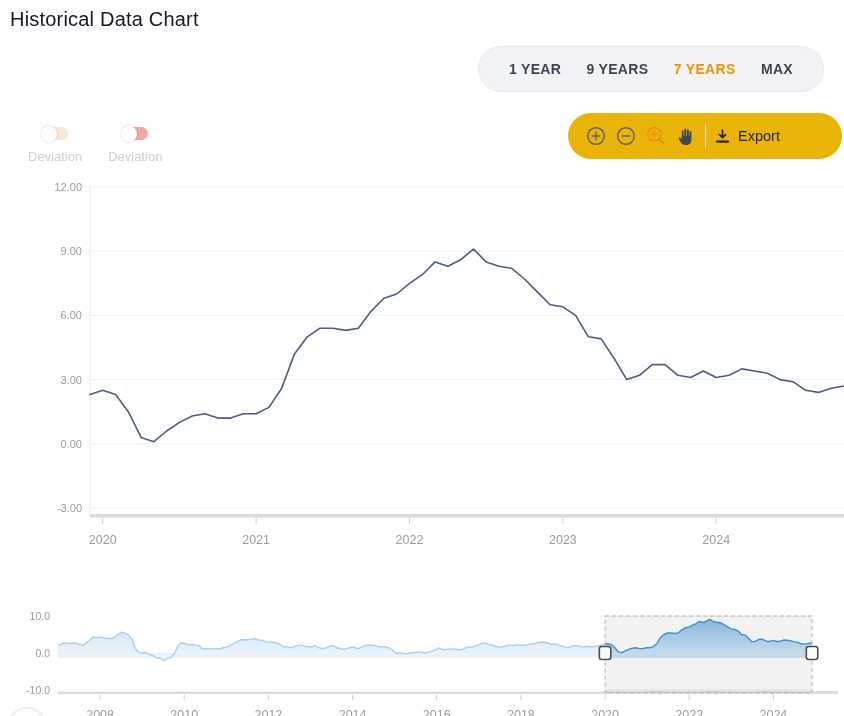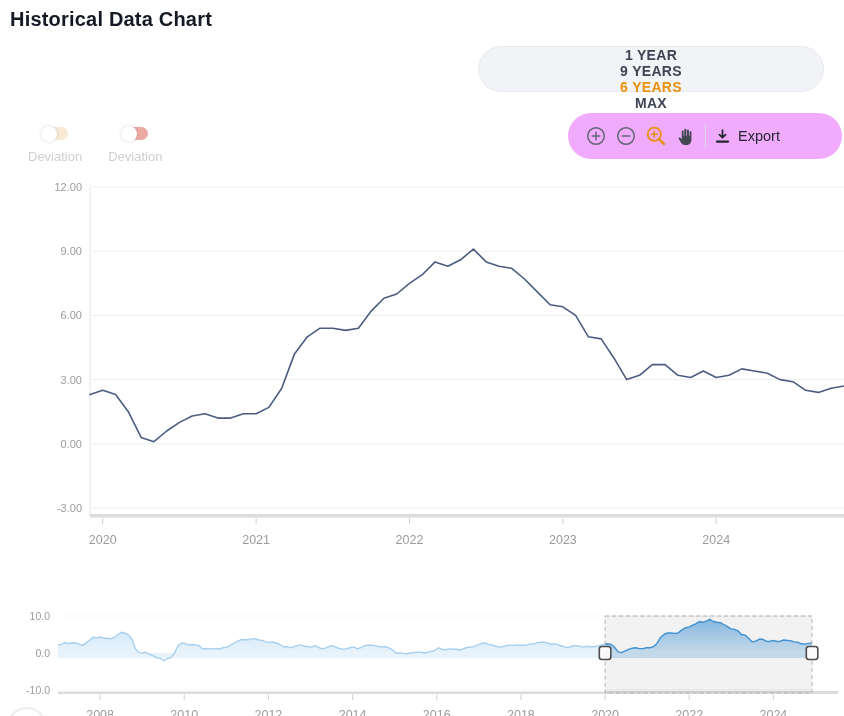--- a/index.html
+++ b/index.html
@@ -1,35 +1,35 @@
 <!DOCTYPE html>
 <html><head>
 <meta charset="utf-8">
 <style>
   html,body{margin:0;padding:0;width:844px;height:716px;overflow:hidden;background:#fff;
     font-family:"Liberation Sans",sans-serif;position:relative;}
   .abs{position:absolute;}
-  .title{left:10px;top:8px;font-size:20px;font-weight:700;color:#141924;letter-spacing:.2px;}
+  .title{left:10px;top:8px;font-size:20px;font-weight:400;color:#141924;letter-spacing:.2px;}
   
   .range{left:478px;top:46px;width:346px;height:46px;background:#f2f3f7;border:1px solid #e8e9ef;
     border-radius:24px;display:flex;align-items:center;justify-content:space-between;
-    padding:0 30px;box-sizing:border-box;flex-direction:column;}
+    padding:0 30px;box-sizing:border-box;}
   .range-btn{font-size:14px;font-weight:700;color:#3e4453;letter-spacing:.3px;cursor:pointer;}
   .range-btn.active{color:#e8920e;}
   
   .legend{left:28px;top:127px;display:flex;gap:26px;align-items:center;}
   .legend-item{display:flex;align-items:center;gap:9px;cursor:pointer;flex-direction:column;}
   .toggle{width:26px;height:13px;border-radius:7px;position:relative;display:inline-block;}
   .toggle .knob{position:absolute;left:-1px;top:-1.5px;width:16px;height:16px;background:#fff;
     border-radius:50%;box-shadow:0 0 3px rgba(0,0,0,.18);}
   .toggle-deviation{background:#f7e9d4;}
   .toggle-consensus{background:#ecaaa2;}
   .legend-label{font-size:13px;color:#cfcfcf;}
   
-  .toolbar{left:568px;top:113px;width:274px;height:46px;background:#f0abfc;border-radius:24px;
+  .toolbar{left:568px;top:113px;width:274px;height:46px;background:#eab308;border-radius:24px;
     display:flex;align-items:center;gap:8px;padding:0 17px;box-sizing:border-box;}
   .tool{display:flex;align-items:center;justify-content:center;cursor:pointer;}
   .tool svg{display:block;}
   .divider{width:1px;height:24px;background:#d9dade;}
   .export{display:flex;align-items:center;gap:7px;font-size:14.5px;color:#24272f;cursor:pointer;}
   
   #main-chart{left:0;top:175px;width:844px;height:380px;margin-left:32px;}
   #nav-chart{left:0;top:606px;width:844px;height:126px;}
   svg text{font-family:"Liberation Sans",sans-serif;}
   
@@ -37,21 +37,21 @@
     background:#fff;box-sizing:border-box;}
 </style>
 </head>
 <body>
 
 <div class="abs title">Historical Data Chart</div>
 
 <div class="abs range">
   <span class="range-btn">1 YEAR</span>
   <span class="range-btn">9 YEARS</span>
-  <span class="range-btn active">6 YEARS</span>
+  <span class="range-btn active">7 YEARS</span>
   <span class="range-btn">MAX</span>
 </div>
 
 <div class="abs legend">
   <span class="legend-item">
     <span class="toggle toggle-deviation">
         <span class="knob"></span>
       </span>
     <span class="legend-label">Deviation</span>
   </span>

